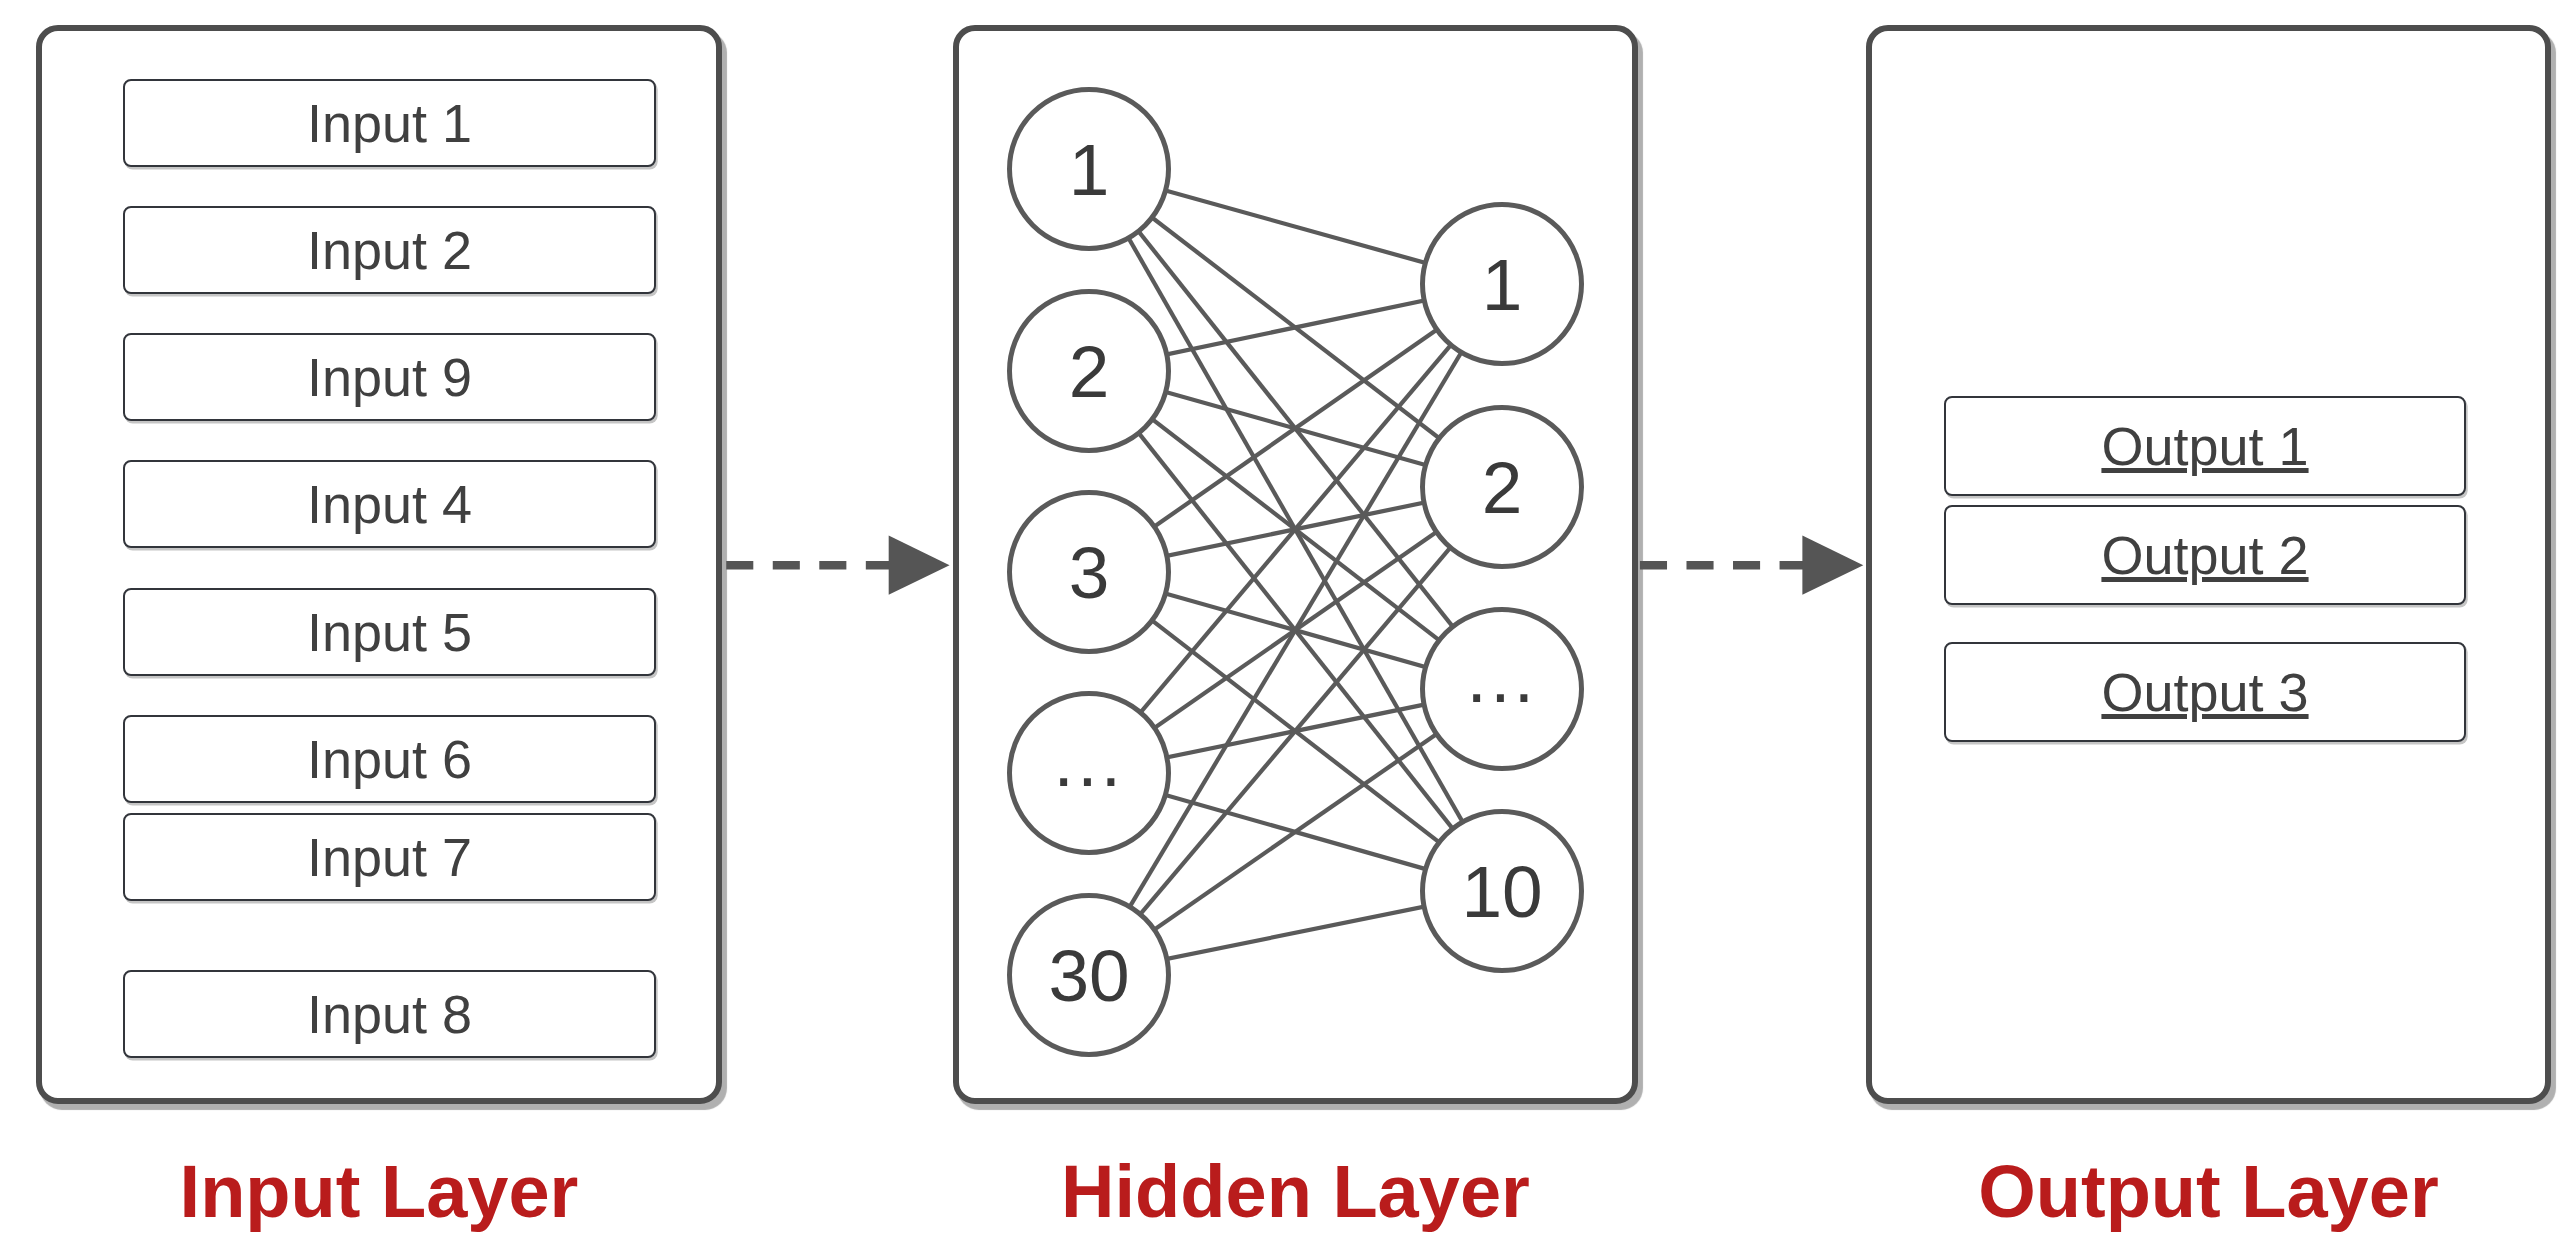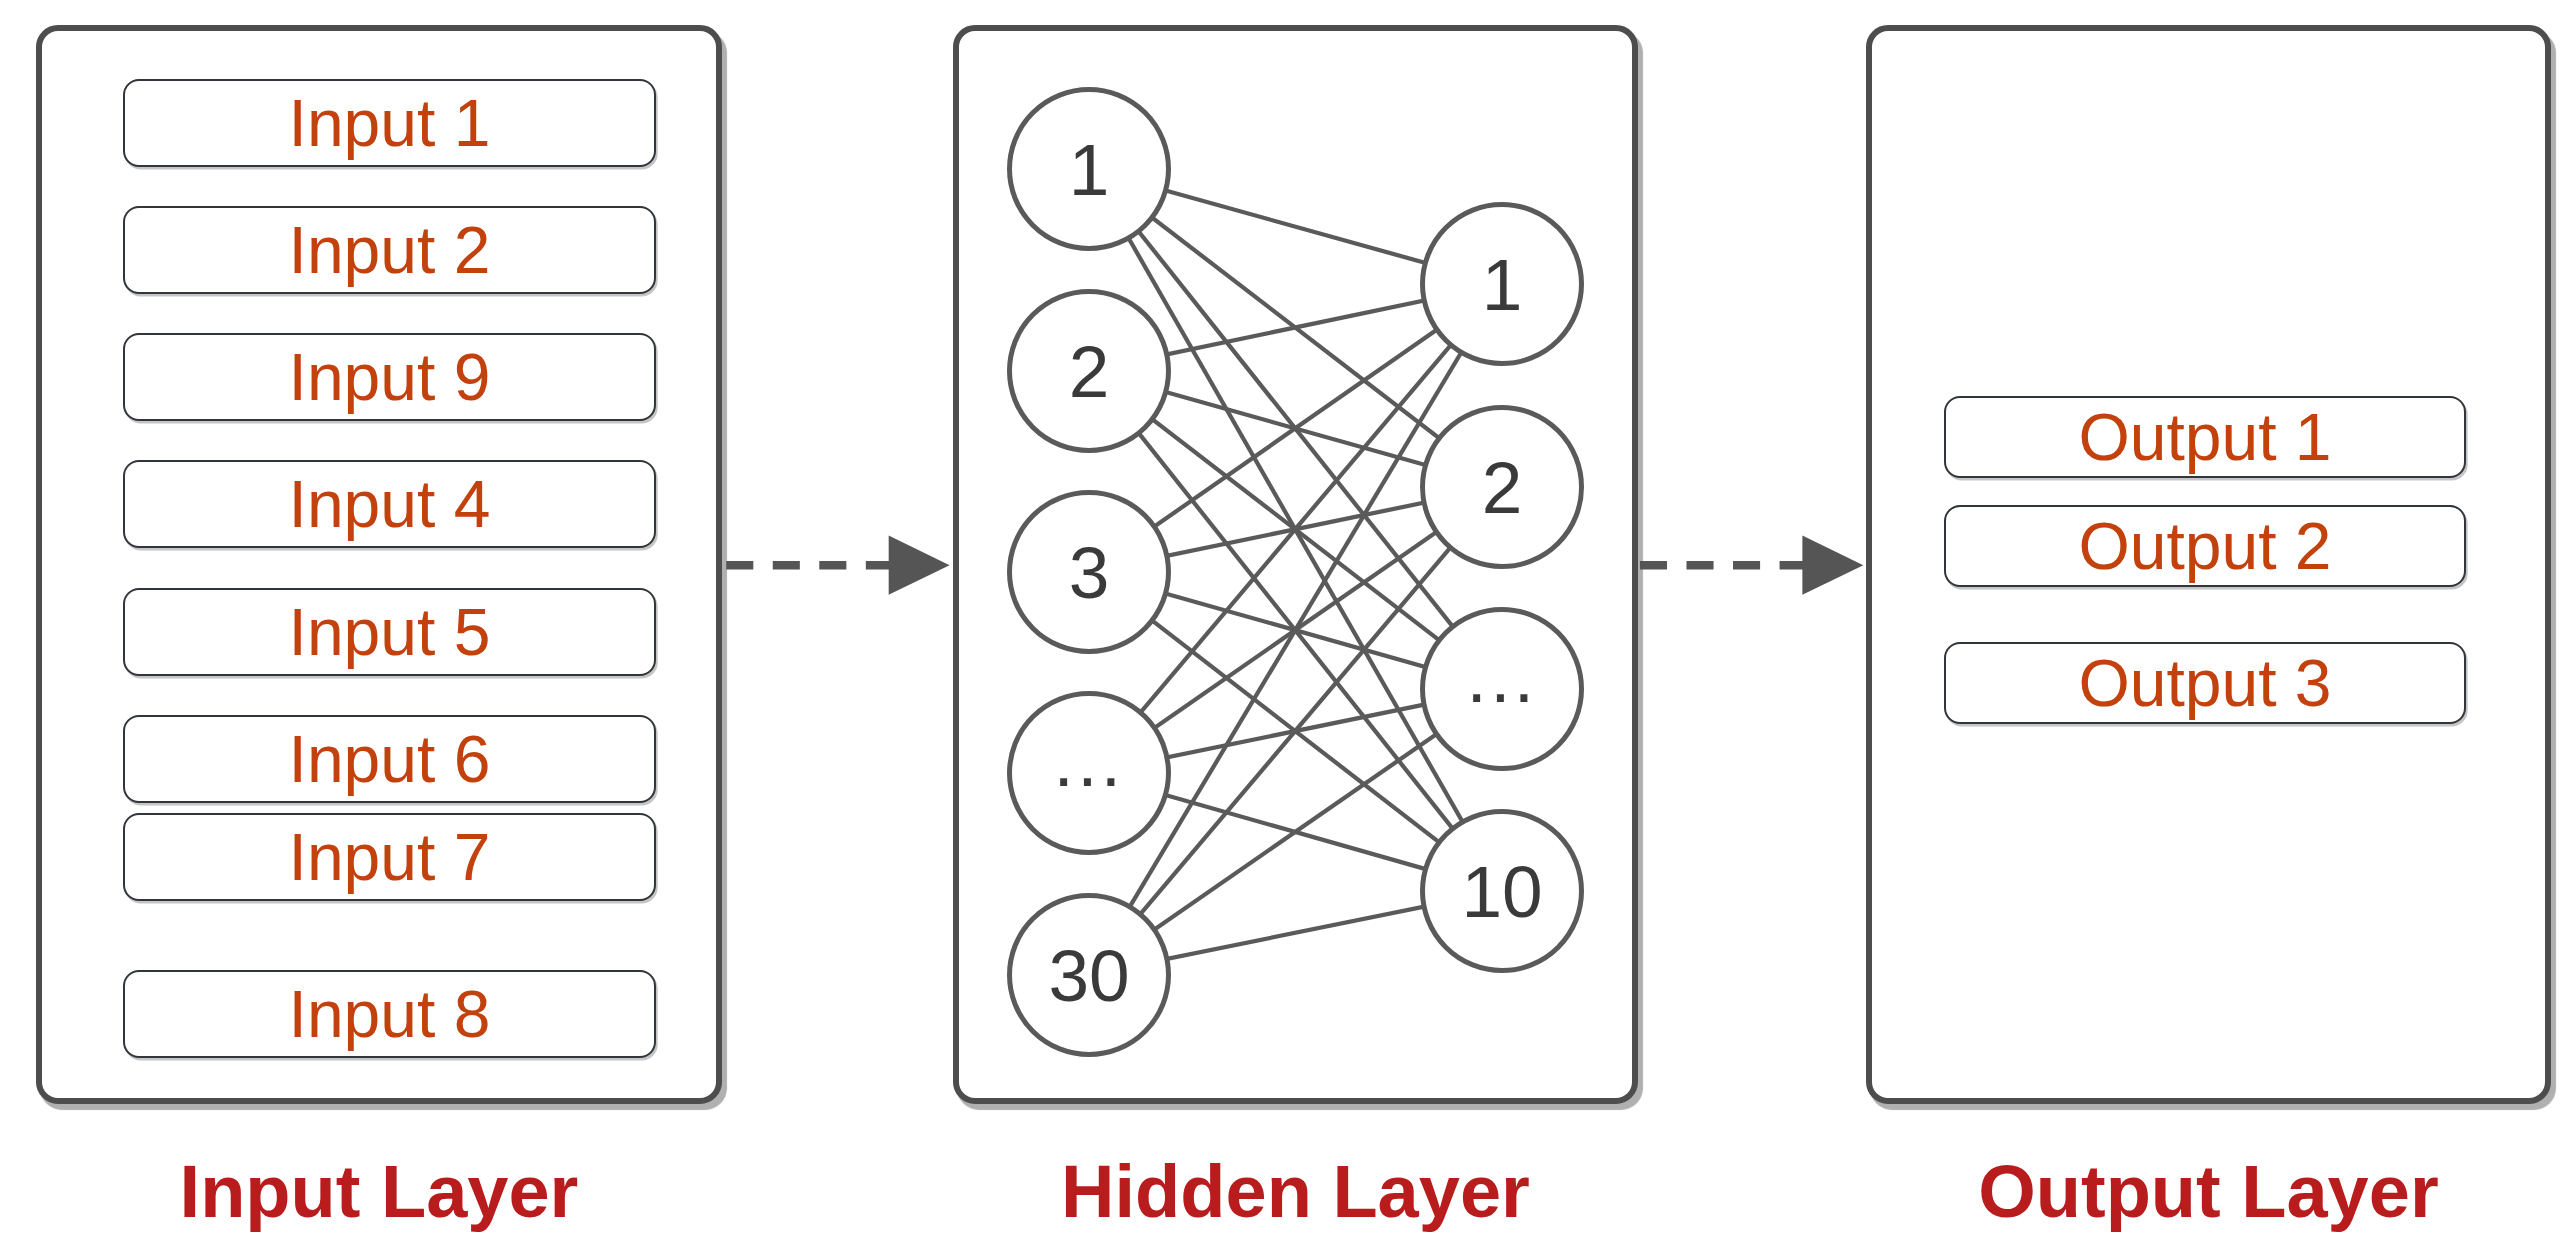--- a/index.html
+++ b/index.html
@@ -12,27 +12,27 @@
     box-shadow:4.2px 6px 0.8px rgba(80,80,80,0.45);
   }
   #panel-input{left:36px;top:24.5px;width:686px;height:1079px;}
   #panel-hidden{left:953px;top:24.5px;width:685px;height:1079px;}
   #panel-output{left:1866px;top:24.5px;width:685px;height:1079px;}
 
   .net-svg{position:absolute;left:0;top:0;z-index:2;pointer-events:none;}
 
   .io-box{
     position:absolute;box-sizing:border-box;background:#ffffff;
-    border:2.5px solid #32353b;border-radius:16px;
+    border:2.5px solid #32353b;border-radius:8px;
     display:flex;align-items:center;justify-content:center;
-    font-size:66px;color:#c2410c;z-index:3;
+    font-size:54px;color:#404040;z-index:3;
     box-shadow:1.7px 2.5px 0 rgba(90,90,90,0.35);
   }
   .in-box{left:123px;width:533px;height:88px;}
-  .out-box{left:1944px;width:522px;height:82px;}
+  .out-box{left:1944px;width:522px;height:100px;text-decoration:underline;}
   #in1{top:79px;}  #in2{top:206px;} #in3{top:333px;} #in4{top:460px;}
   #in5{top:588px;} #in6{top:715px;} #in7{top:813px;} #in8{top:970px;}
   #out1{top:396px;} #out2{top:505px;} #out3{top:642px;}
 
   .node{
     position:absolute;box-sizing:border-box;width:164px;height:164px;
     background:#ffffff;border:5.1px solid #5a5a5a;border-radius:50%;
     display:flex;align-items:center;justify-content:center;
     font-size:73px;color:#3a3a3a;z-index:3;
   }

